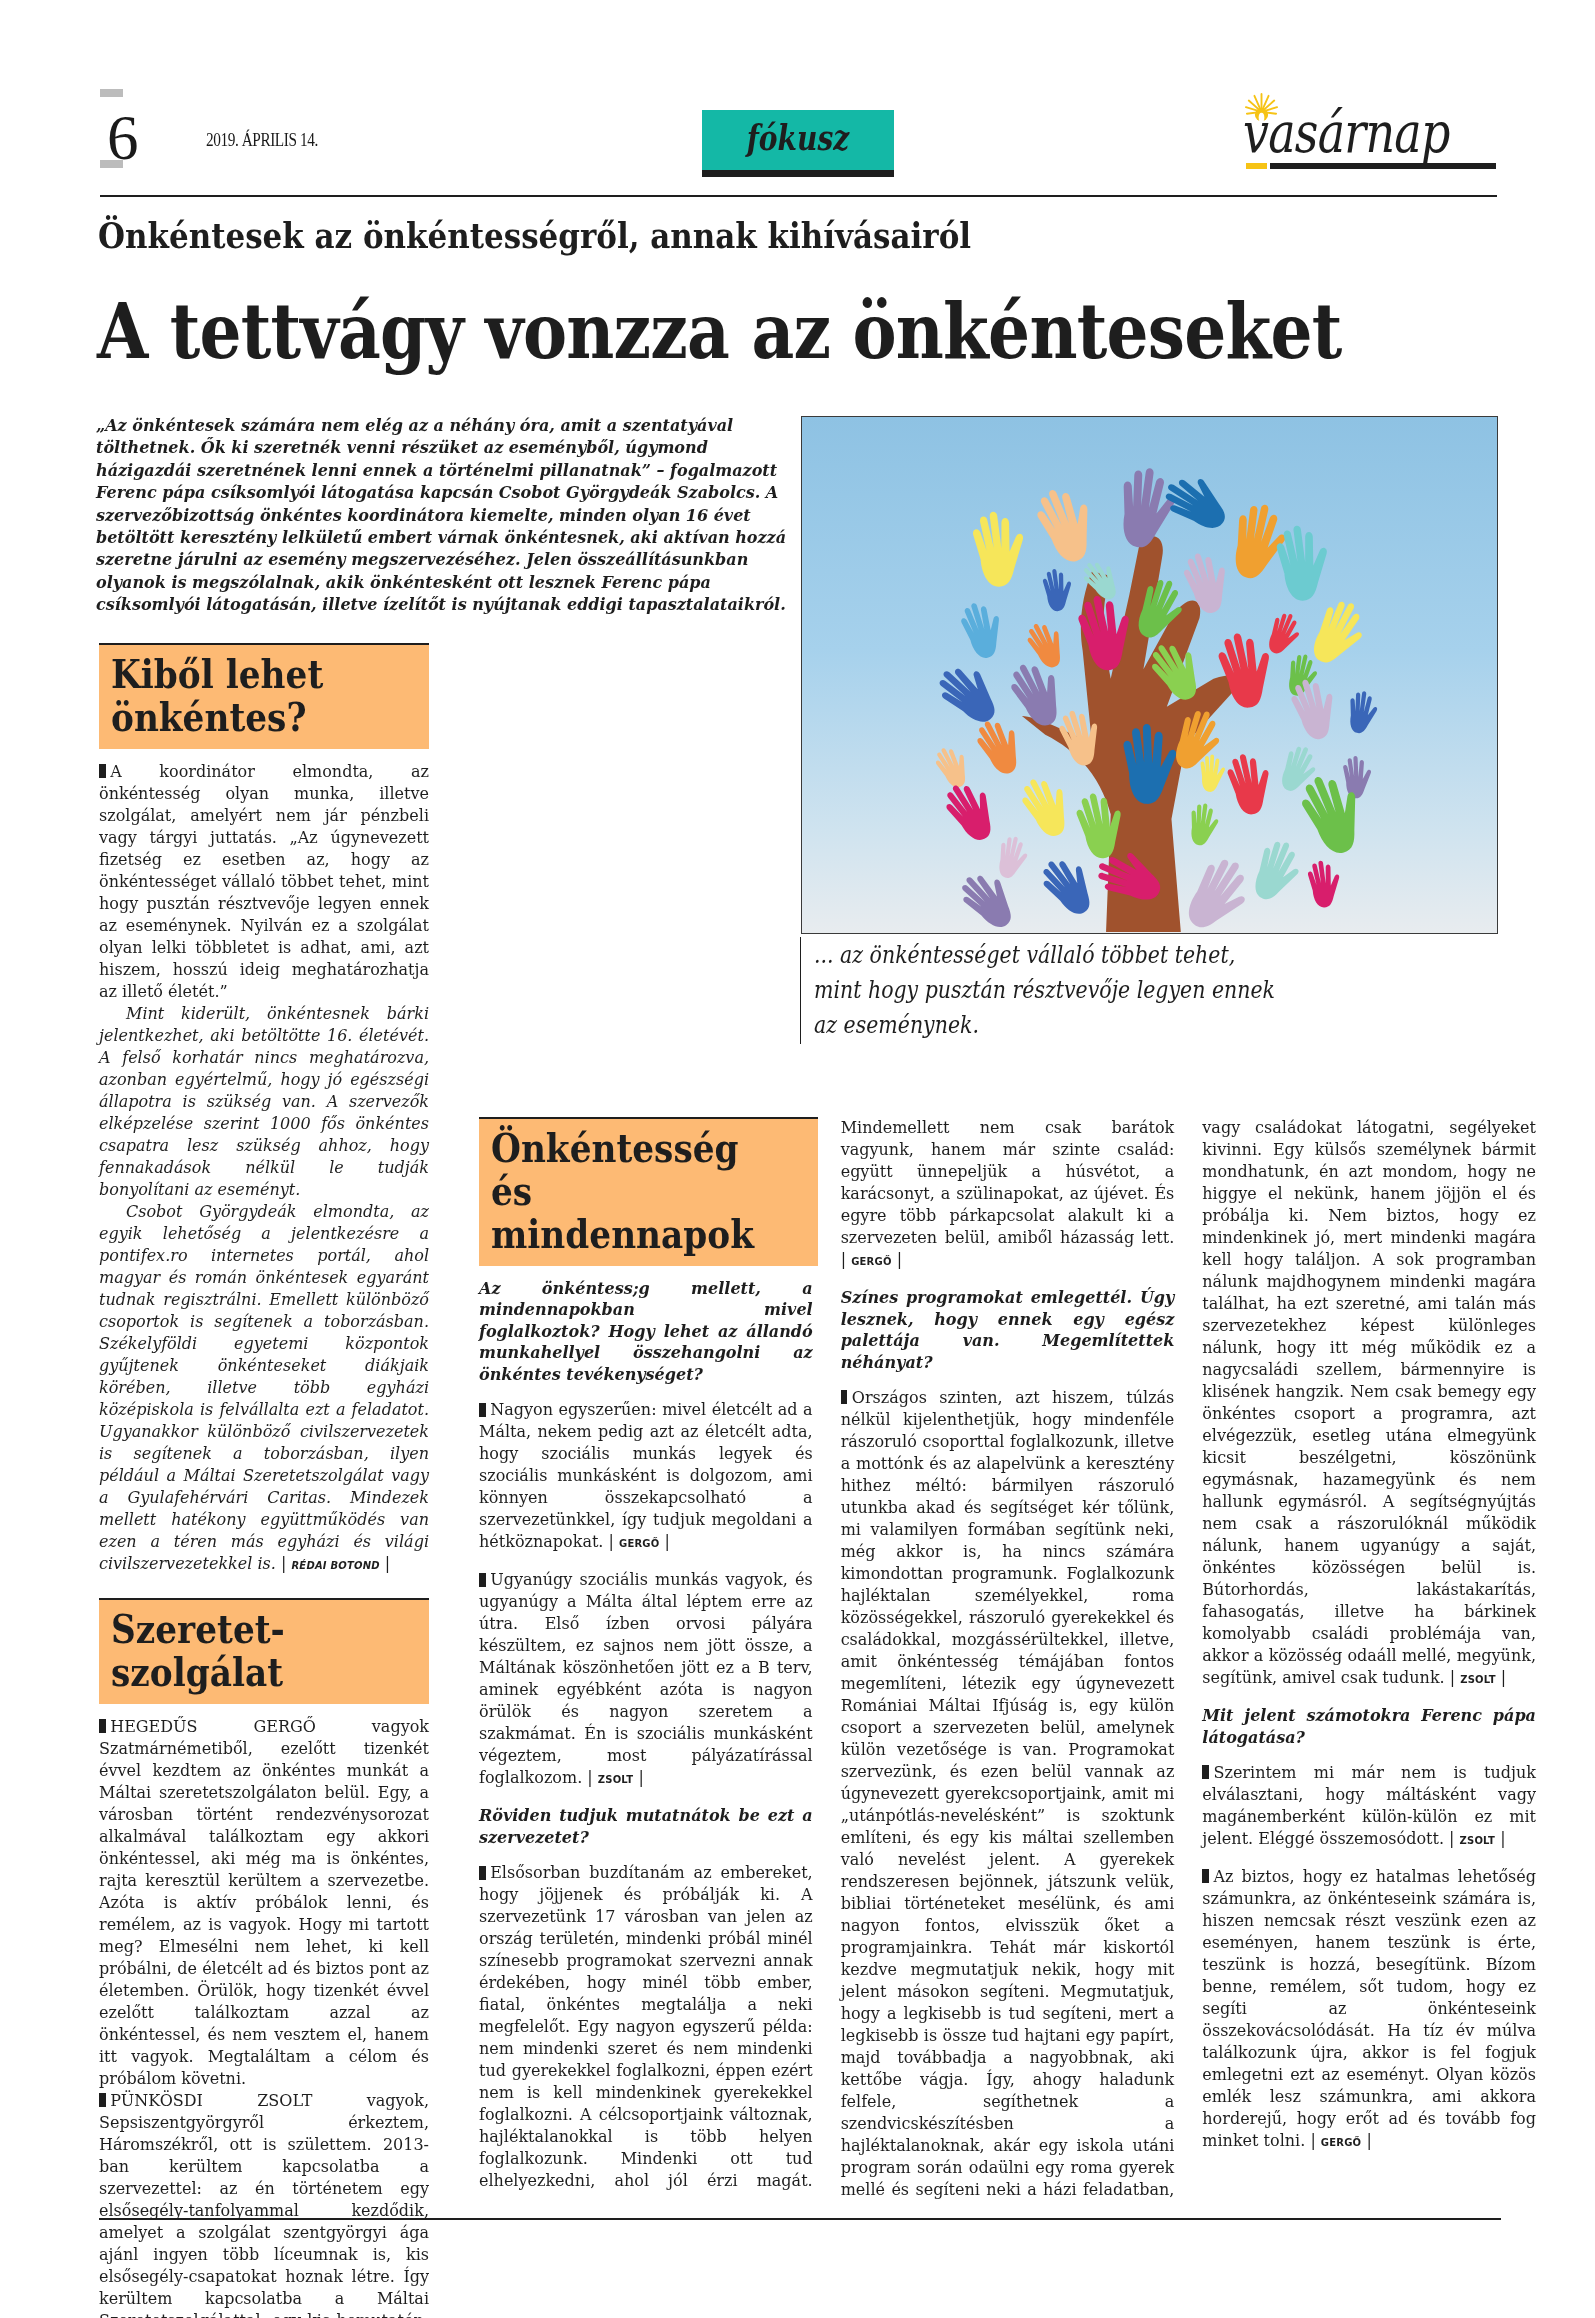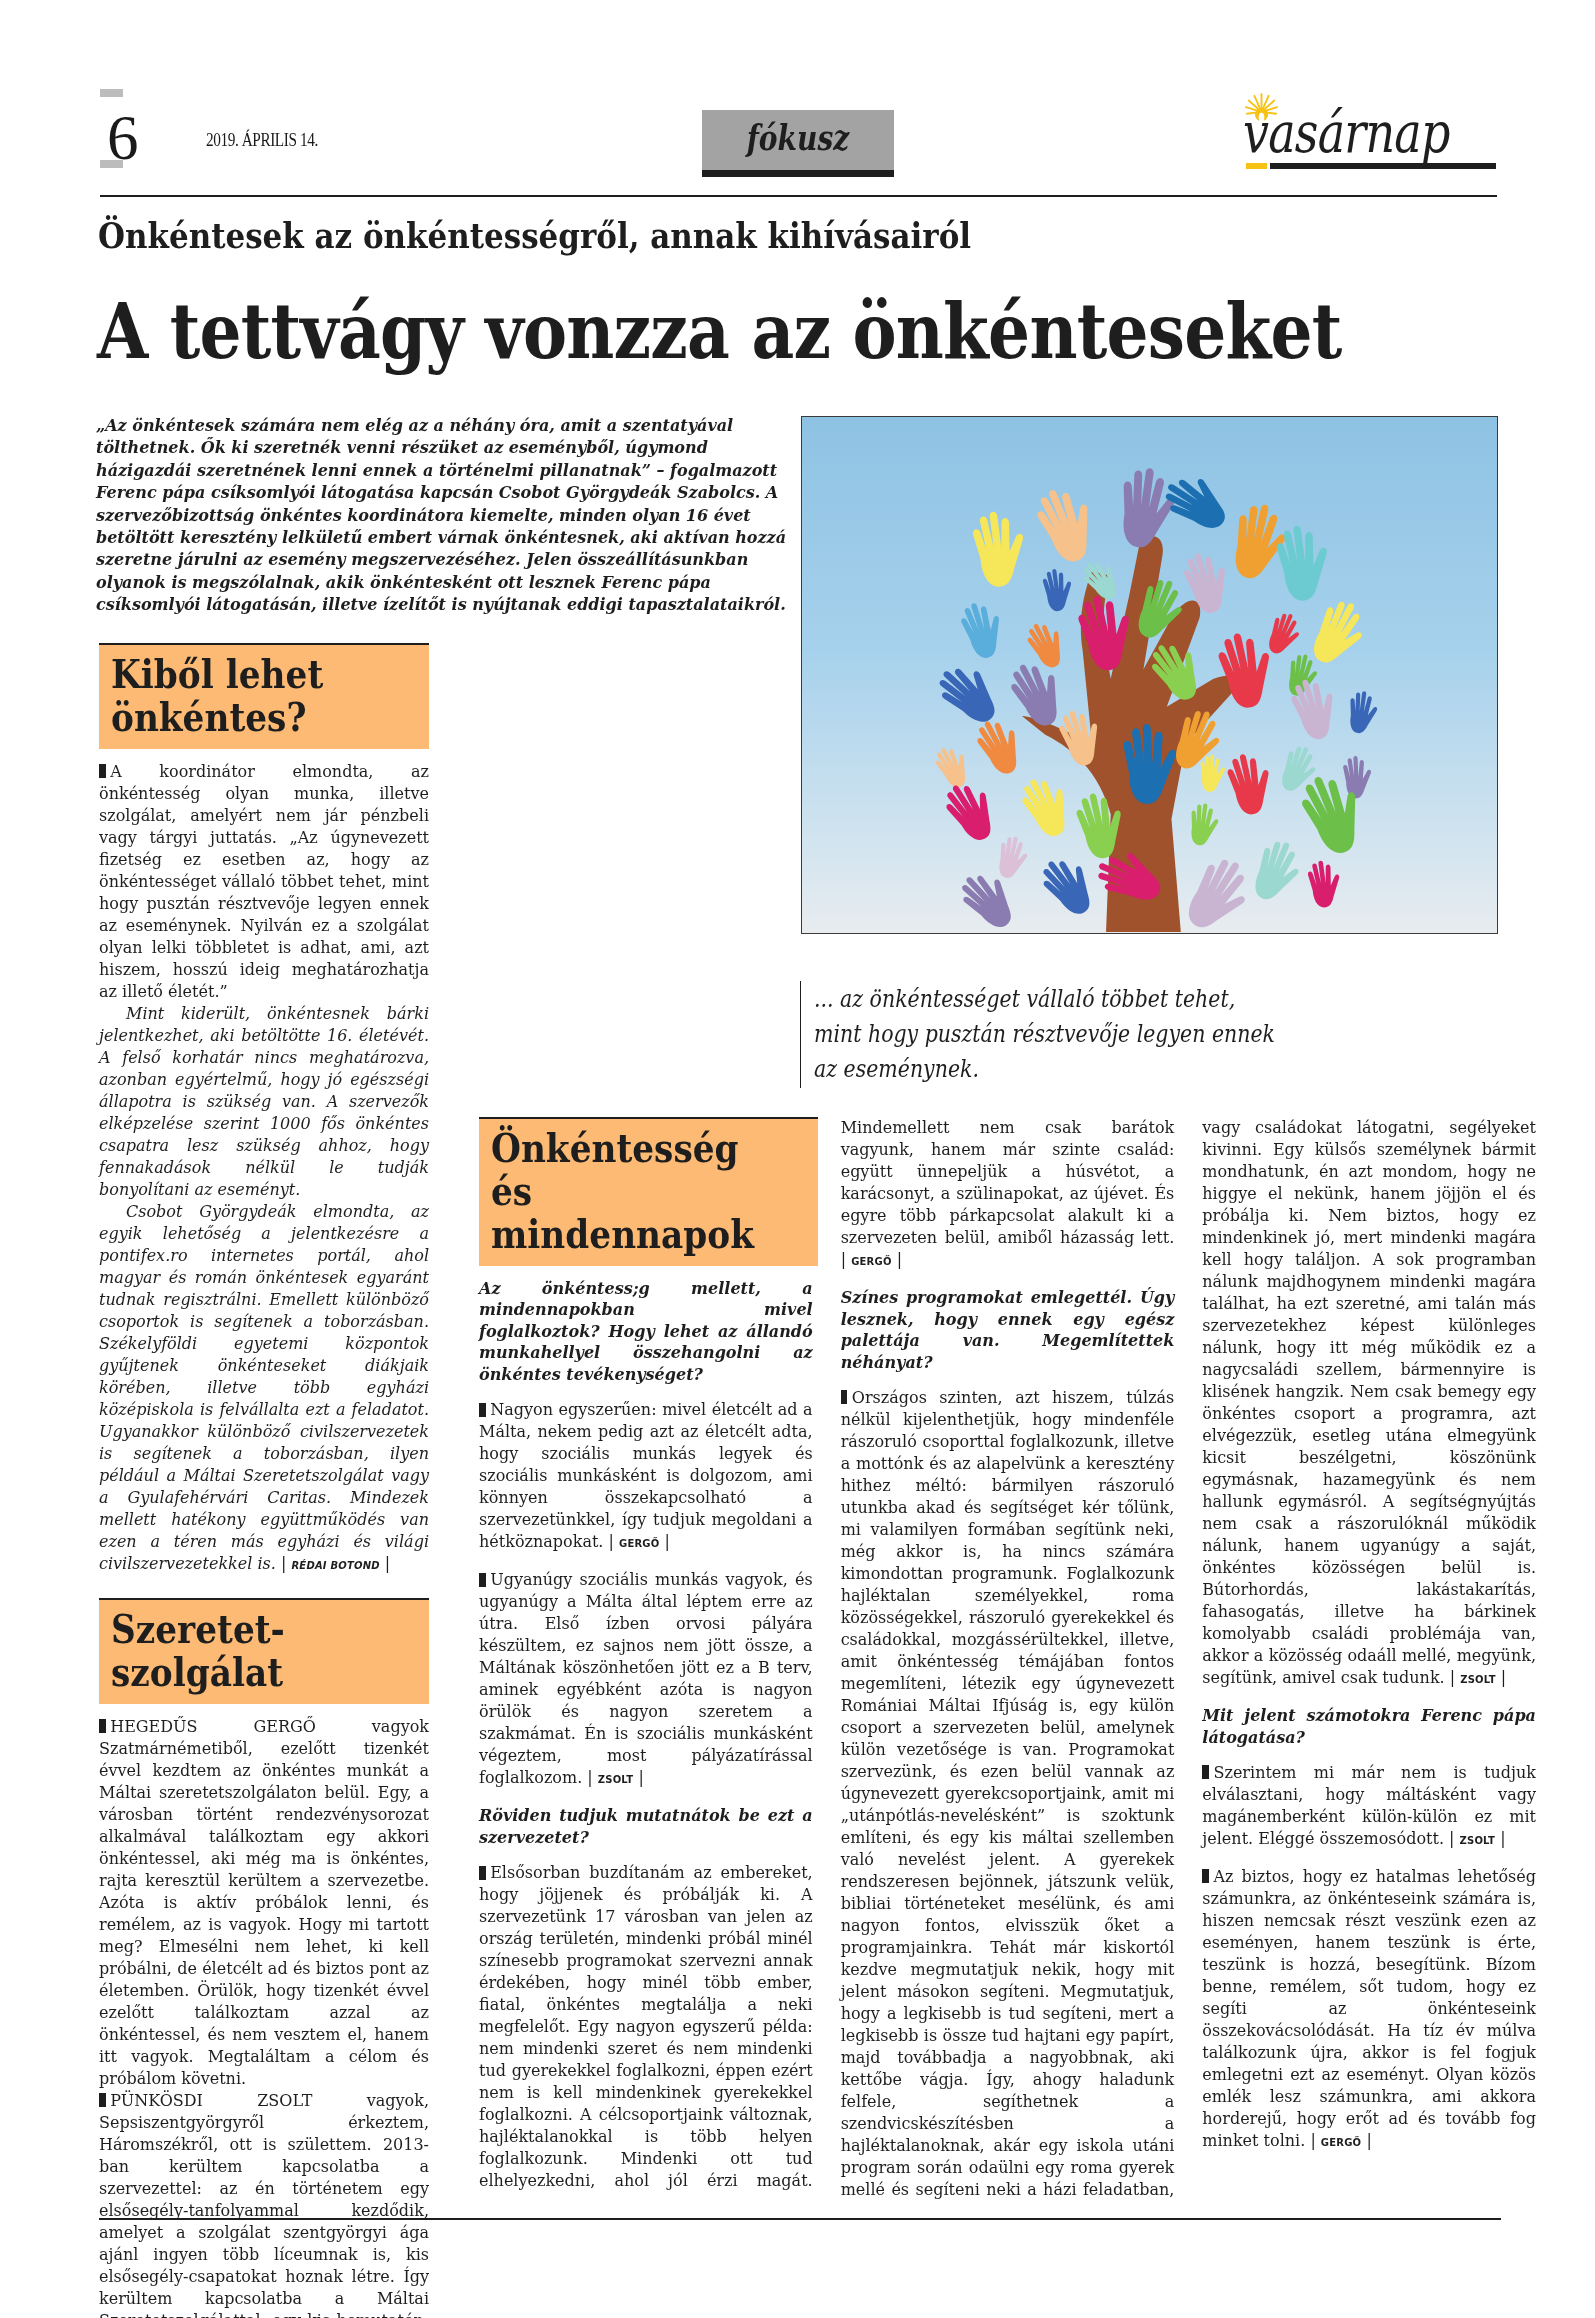--- a/index.html
+++ b/index.html
@@ -4,21 +4,21 @@
 <style>
   * { box-sizing: border-box; margin: 0; padding: 0; }
   html, body { width: 1595px; height: 2319px; background: #ffffff; color: #1e1e1e; }
   body { position: relative; overflow: hidden; font-family: "DejaVu Serif", serif; }
 
   
   .masthead { position: absolute; left: 0; top: 0; width: 1595px; height: 206px; }
   .page-num-bar { position: absolute; left: 100px; width: 23.4px; height: 7.5px; background: #bcbcbc; }
   .page-num { position: absolute; left: 107px; top: 107px; font-family: "Liberation Serif", serif; font-size: 63px; line-height: 1; font-weight: 400; color: #1a1a1a; }
   .issue-date { position: absolute; left: 206px; top: 130px; font-family: "Liberation Serif", serif; font-size: 18px; letter-spacing: -0.5px; color: #1a1a1a; transform: scaleX(0.85); transform-origin: left; }
-  .section-tag-wrap { position: absolute; left: 702px; top: 110px; width: 192px; height: 63px; background: #a3a3a3; }
+  .section-tag-wrap { position: absolute; left: 702px; top: 110px; width: 192px; height: 63px; background: #14b8a6; }
   .section-tag-label { position: absolute; left: 0; right: 0; top: 5.6px; text-align: center; font-family: "DejaVu Serif", serif; font-style: italic; font-weight: 600; font-size: 36px; color: #1e1e1e; transform: scaleX(0.78); }
   .section-tag-bar { position: absolute; left: 702px; top: 170px; width: 192px; height: 6.5px; background: #1e1e1e; }
   .logo { position: absolute; left: 1243px; top: 91px; width: 252px; height: 93px; }
   .logo-word { position: absolute; left: 0; top: 9.3px; font-family: "DejaVu Serif", serif; font-style: italic; font-size: 56px; color: #1e1e1e; letter-spacing: -0.9px; transform: scaleX(0.82); transform-origin: left; }
   .logo-sun { position: absolute; left: 2.3px; top: 2.3px; width: 33px; height: 33px; }
   .logo-yellow { position: absolute; left: 1246px; top: 163px; width: 21px; height: 5.6px; background: #f6c315; }
   .logo-black { position: absolute; left: 1270px; top: 163px; width: 226px; height: 5.6px; background: #1e1e1e; }
   .masthead-rule { position: absolute; left: 100px; top: 195px; width: 1397px; height: 2.3px; background: #1e1e1e; }
 
   
@@ -26,21 +26,21 @@
   .headline { position: absolute; left: 97px; top: 294px; font-family: "DejaVu Serif", serif; font-weight: 700; font-size: 76px; line-height: 1; color: #1e1e1e; transform: scaleX(0.87); transform-origin: left; white-space: nowrap; letter-spacing: -0.9px; }
 
   
   .lead { position: absolute; left: 96px; top: 415px; width: 696px; font-family: "DejaVu Serif", serif; font-weight: 700; font-size: 16px; line-height: 22.4px; color: #1e1e1e; text-align: left; font-style: italic; }
 
   
   .photo { position: absolute; left: 801px; top: 416px; width: 697px; height: 518px; border: 1.4px solid #3a3a3a; overflow: hidden;
     background: linear-gradient(180deg, #8ec2e3 0%, #a6d1ec 45%, #cfe3ef 80%, #e8ecef 100%); }
   .photo svg { position: absolute; left: 0; top: 0; }
 
-  .pullquote { position: absolute; left: 800px; top: 981px; height: 107px; border-left: 1.4px solid #1e1e1e; padding-left: 13px; }
+  .pullquote { position: absolute; left: 800px; top: 937px; height: 107px; border-left: 1.4px solid #1e1e1e; padding-left: 13px; }
   .pullquote-text { font-family: "DejaVu Serif", serif; font-style: italic; font-size: 25px; line-height: 35px; color: #1e1e1e; transform: scaleX(0.82); transform-origin: left; white-space: pre; }
 
   
   .col { position: absolute; font-family: "DejaVu Serif", serif; font-size: 16px; line-height: 22px; color: #1e1e1e; text-align: justify; hyphens: manual; }
   .col p { margin: 0; }
   .col p.indent { text-indent: 27px; font-style: italic; }
   .col .gap { height: 21.5px; }
   .col .gap-sm { height: 14px; }
   .bullet { display: inline-block; width: 6.5px; height: 14px; background: #1e1e1e; vertical-align: -1.4px; margin-right: 4.7px; }
   .byline { font-family: "DejaVu Sans", sans-serif; font-weight: 700; font-size: 10px; letter-spacing: 0.2px; }

